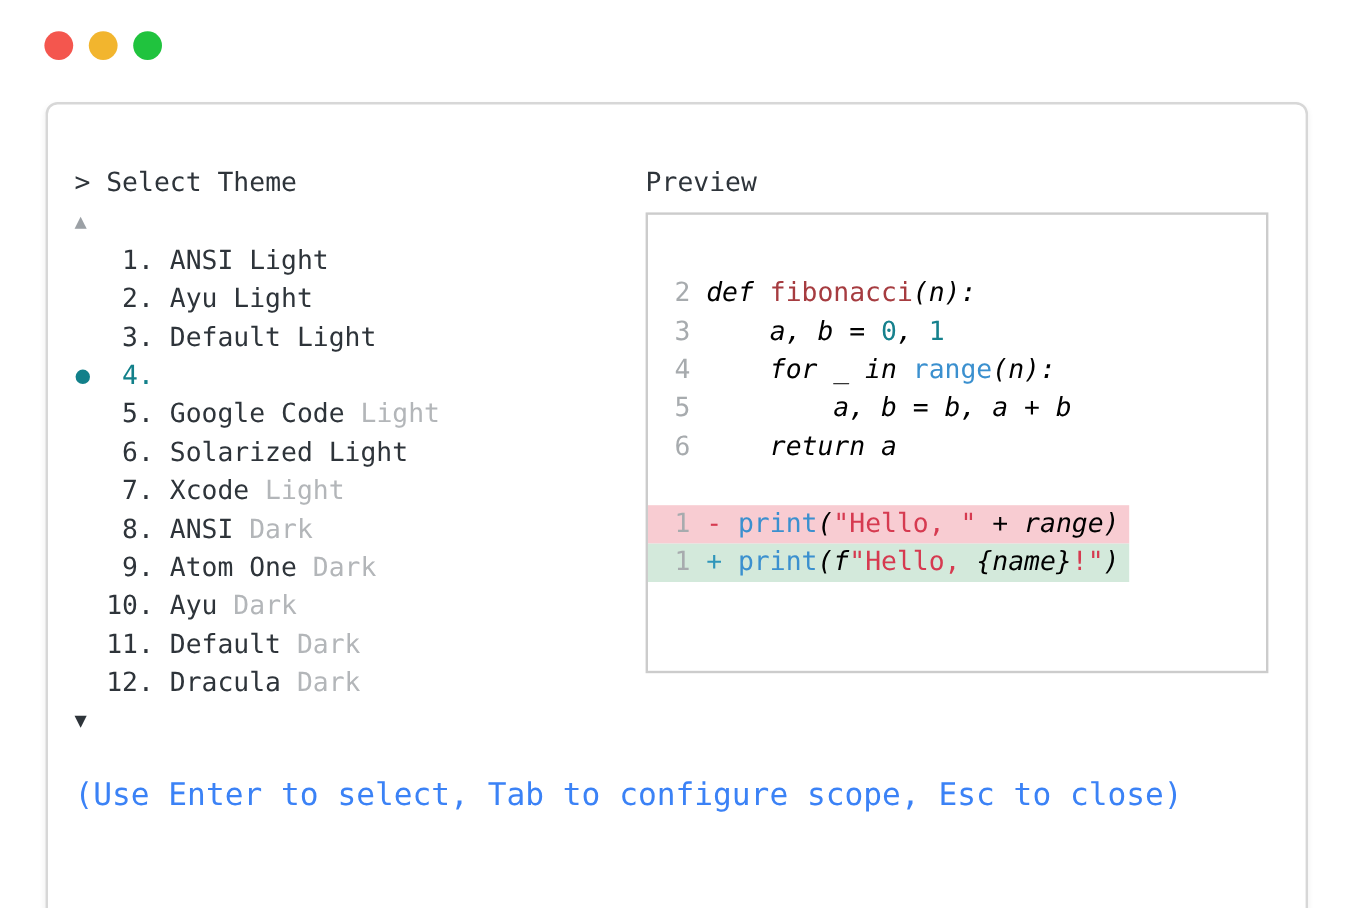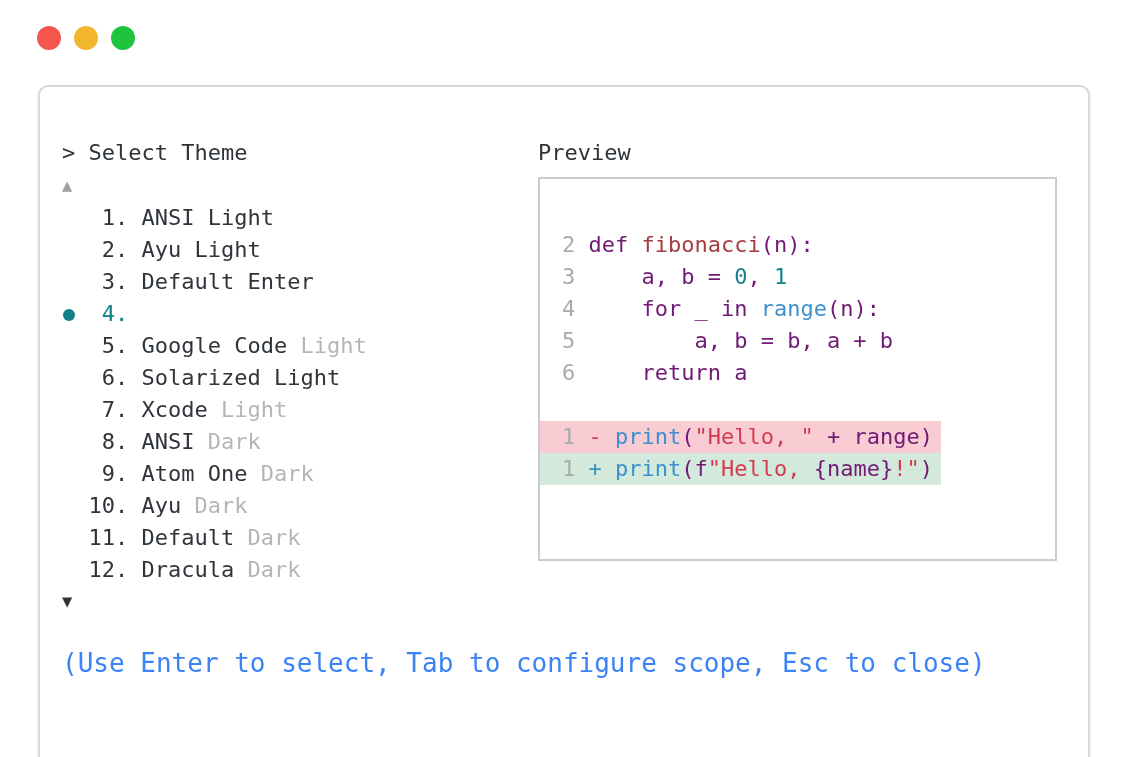--- a/index.html
+++ b/index.html
@@ -46,21 +46,21 @@
   .preview-box {
     margin-top: 8px; width: 519px; height: 384px;
     border: 2px solid #cccccc; background: #ffffff;
     padding: 50px 0 0 0; overflow: hidden;
   }
   .code-line { white-space: pre; font-size: 22px; line-height: 32px; min-height: 32px; padding: 0 8px 0 22px; }
   .code-line .ln { display: inline-block; width: 1ch; margin-right: 1ch; color: #a7abae; }
   .code-line.diff-del { background: #f8ccd2; width: fit-content; }
   .code-line.diff-add { background: #d3e9db; width: fit-content; }
 
-  .tk-plain   { color: #701a75; }
+  .tk-plain   { color: #000000; font-style: italic; }
   .tk-comment { color: #9aa08e; }
   .tk-func    { color: #a63c40; }
   .tk-num     { color: #16818d; }
   .tk-builtin { color: #3b90cf; }
   .tk-str     { color: #d63a50; }
   .tk-del     { color: #d63a50; }
   .tk-add     { color: #2f96ba; }
 </style>
 </head>
 <body>
@@ -72,21 +72,21 @@
 </div>
 
 <div class="window">
   <div class="columns">
     <div class="col-left">
       <div class="picker-header"><span>&gt; </span><span>Select Theme</span></div>
       <span class="scroll-arrow scroll-up">▲</span>
       <div class="theme-list" id="theme-list">
           <div class="list-item"><span class="bullet-col"></span><span class="item-num">1.</span><span class="item-main">ANSI Light</span></div>
           <div class="list-item"><span class="bullet-col"></span><span class="item-num">2.</span><span class="item-main">Ayu Light</span></div>
-          <div class="list-item"><span class="bullet-col"></span><span class="item-num">3.</span><span class="item-main">Default Enter</span></div>
+          <div class="list-item"><span class="bullet-col"></span><span class="item-num">3.</span><span class="item-main">Default Light</span></div>
           <div class="list-item selected"><span class="bullet-col"><span class="dot" style="background: rgb(18, 128, 138);"></span></span><span class="item-num">4.</span></div>
           <div class="list-item"><span class="bullet-col"></span><span class="item-num">5.</span><span class="item-main">Google Code</span><span class="item-muted"> Light</span></div>
           <div class="list-item"><span class="bullet-col"></span><span class="item-num">6.</span><span class="item-main">Solarized Light</span></div>
           <div class="list-item"><span class="bullet-col"></span><span class="item-num">7.</span><span class="item-main">Xcode</span><span class="item-muted"> Light</span></div>
           <div class="list-item"><span class="bullet-col"></span><span class="item-num">8.</span><span class="item-main">ANSI</span><span class="item-muted"> Dark</span></div>
           <div class="list-item"><span class="bullet-col"></span><span class="item-num">9.</span><span class="item-main">Atom One</span><span class="item-muted"> Dark</span></div>
           <div class="list-item"><span class="bullet-col"></span><span class="item-num">10.</span><span class="item-main">Ayu</span><span class="item-muted"> Dark</span></div>
           <div class="list-item"><span class="bullet-col"></span><span class="item-num">11.</span><span class="item-main">Default</span><span class="item-muted"> Dark</span></div>
           <div class="list-item"><span class="bullet-col"></span><span class="item-num">12.</span><span class="item-main">Dracula</span><span class="item-muted"> Dark</span></div>
         </div>

